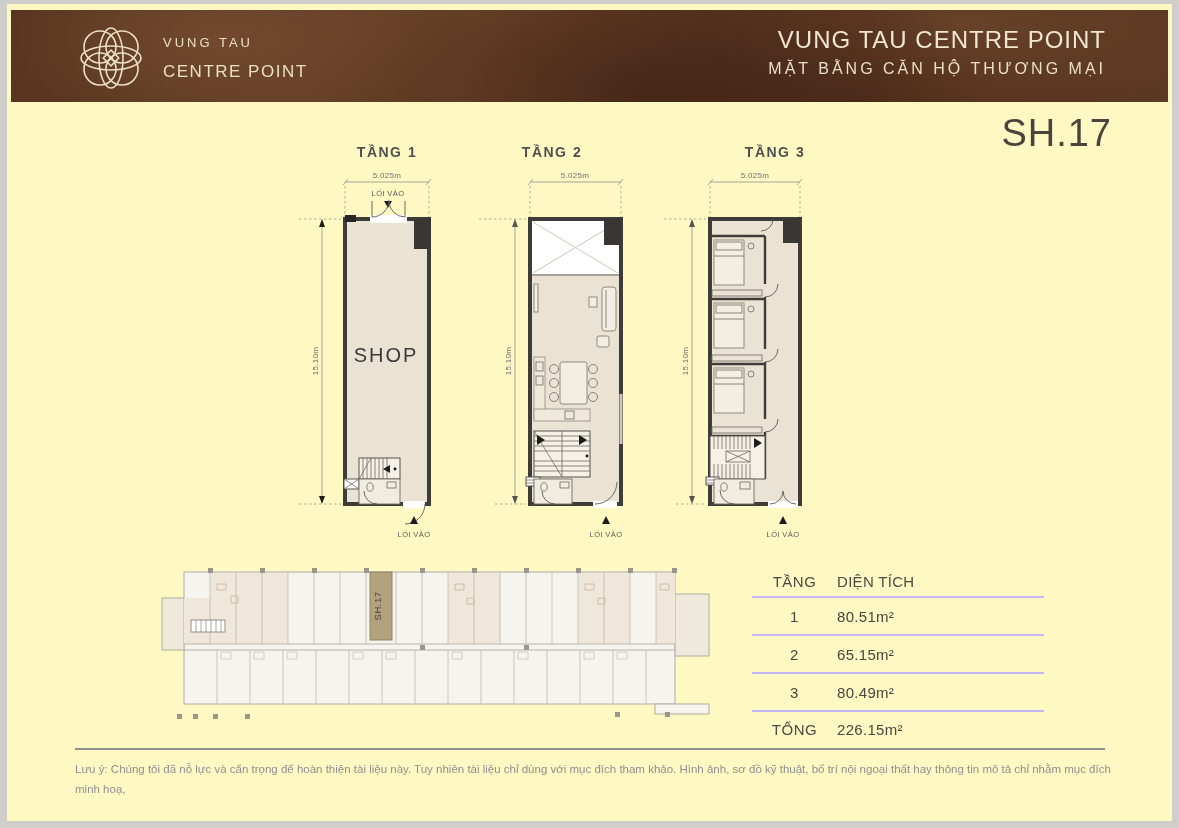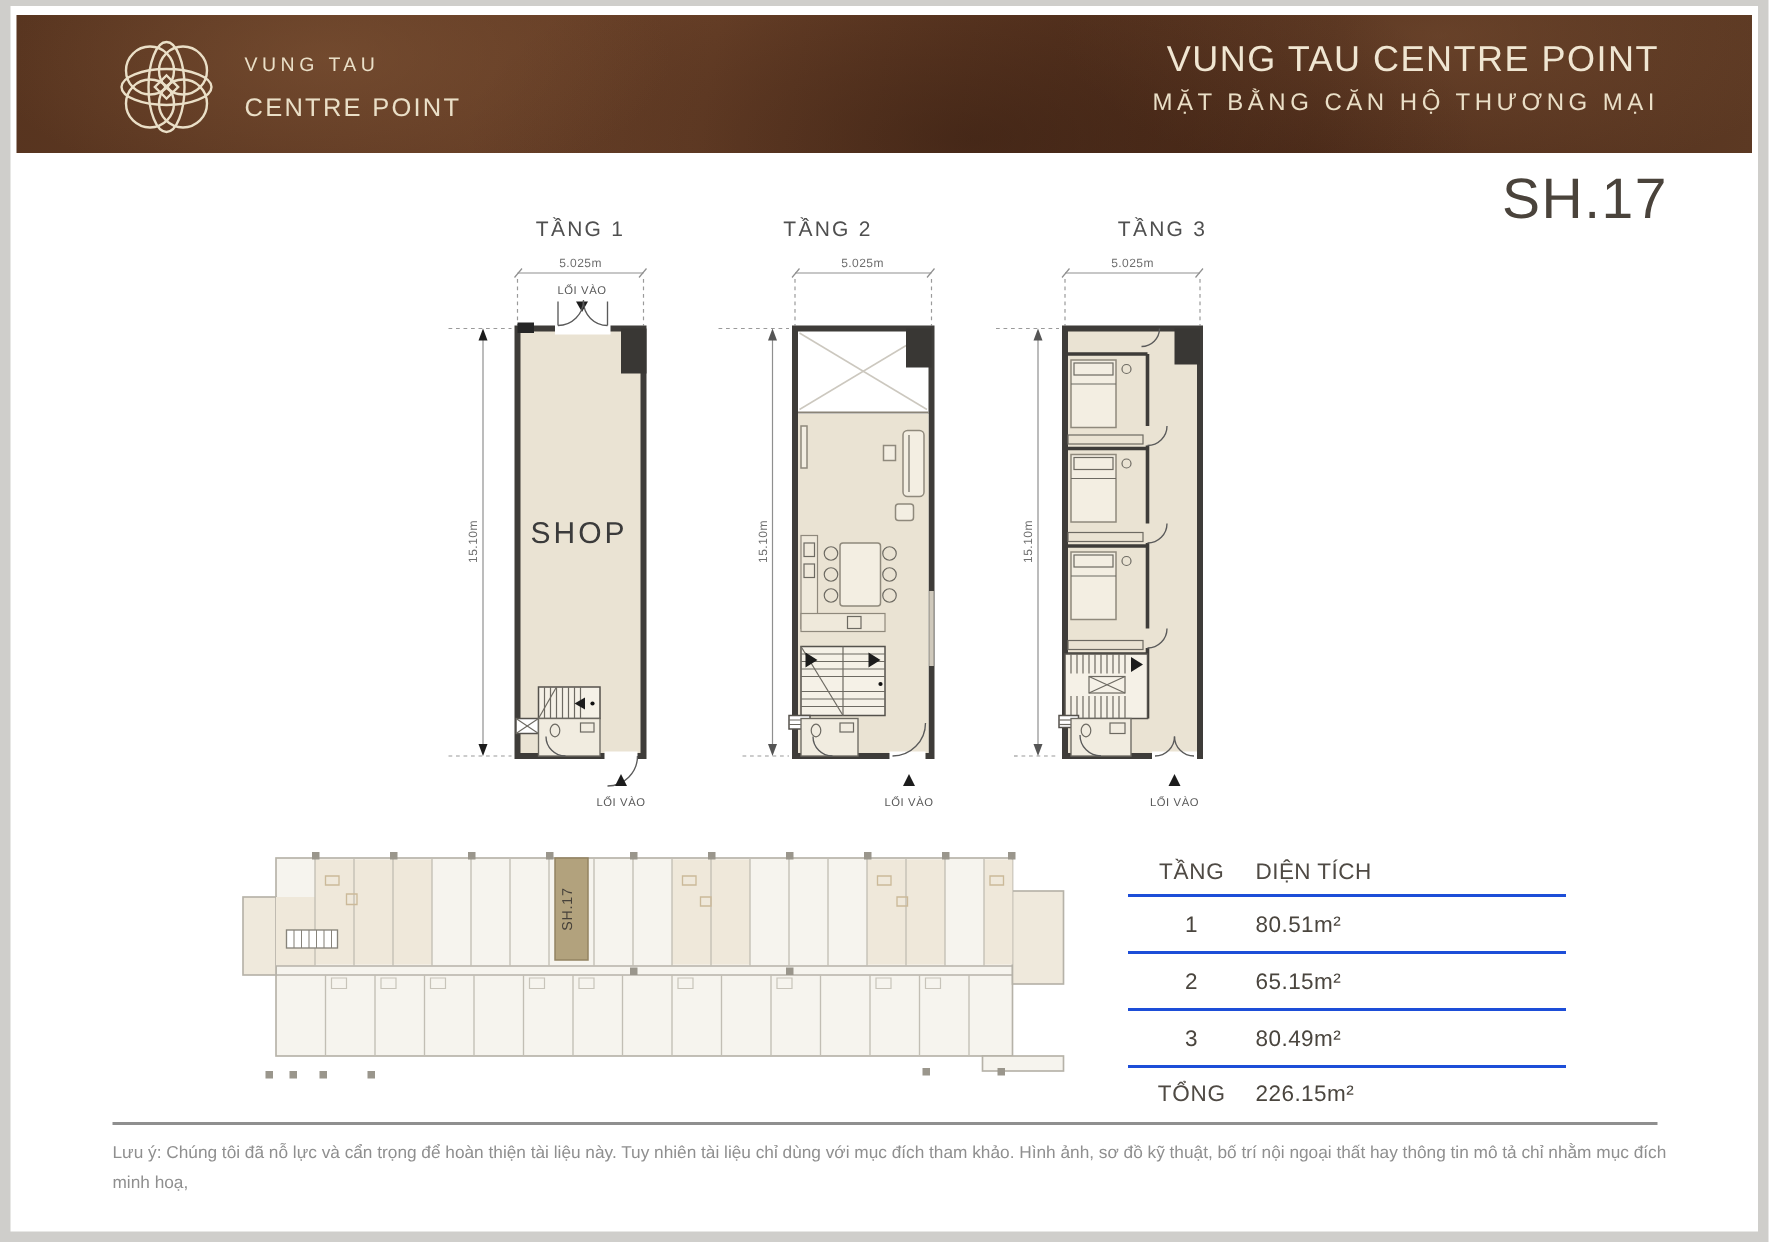--- a/index.html
+++ b/index.html
@@ -4,21 +4,21 @@
 <style>
   html,body{margin:0;padding:0;}
   body{
     width:1179px;height:828px;position:relative;
     background:#cfcecb;
     font-family:"Liberation Sans", sans-serif;
     overflow:hidden;
   }
   .page{
     position:absolute;left:7px;top:4px;right:7px;bottom:7px;
-    background:#ffffff;
+    background:#fef9c3;
   }
   
   .header{
     position:absolute;left:4px;right:4px;top:6px;height:92px;
     background:
       radial-gradient(ellipse 380px 160px at 18% 30%, rgba(129,86,55,.55), transparent 60%),
       radial-gradient(ellipse 520px 220px at 55% 90%, rgba(40,20,11,.45), transparent 65%),
       radial-gradient(ellipse 420px 170px at 82% 15%, rgba(136,92,60,.40), transparent 60%),
       linear-gradient(100deg,#57341f,#6b4229 40%,#4e2c1a 75%,#5c3923);
   }
@@ -28,21 +28,21 @@
   .logo-text .l2{font-size:17px;letter-spacing:1.5px;margin-top:12px;}
   .header-right{position:absolute;right:62px;top:16px;text-align:right;color:#f0e6d2;}
   .header-title{font-size:24px;letter-spacing:1px;font-weight:400;}
   .header-subtitle{font-size:16px;letter-spacing:3px;margin-top:6px;color:#ead fc7;color:#eadfc7;}
   
   .unit-code{
     position:absolute;right:60px;top:108px;
     font-size:38px;letter-spacing:1px;color:#4a433b;
   }
   
-  .plan-title{position:absolute;top:140px;font-size:14px;letter-spacing:1.5px;color:#4f4f4f;text-align:center;}
+  .plan-title{position:absolute;top:140px;font-size:14px;letter-spacing:1.5px;color:#4f4f4f;text-align:center;font-weight:bold;}
   .pt1{left:290px;width:180px;}
   .pt2{left:450px;width:190px;}
   .pt3{left:673px;width:190px;text-align:center;}
   .plan-svg{position:absolute;top:160px;}
   .ps1{left:290px;}
   .ps2{left:470px;}
   .ps3{left:655px;}
   
   .dim-line{stroke:#8f8f8f;stroke-width:0.8;fill:none;}
   .dim-dash{stroke:#9a9a9a;stroke-width:0.8;fill:none;stroke-dasharray:2.5,2.5;}
@@ -54,21 +54,21 @@
   .shaft{fill:#393734;}
   .furn{fill:#f3eee2;stroke:#8f897c;stroke-width:1;}
   .thin{stroke:#6d6a62;stroke-width:.8;fill:none;}
   .stair{fill:#f5f1e7;stroke:#55524c;stroke-width:1;}
   .arc{stroke:#5a5a5a;stroke-width:.9;fill:none;}
   .xline{stroke:#ccc8bf;stroke-width:1;fill:none;}
   .shop-text{font-size:20px;letter-spacing:2px;fill:#3b3b3b;}
   .part{stroke:#3e3c39;stroke-width:2.4;}
   
   .atable{position:absolute;left:745px;top:562px;width:292px;font-size:15px;color:#4a453e;}
-  .arow{display:flex;align-items:center;height:36px;border-bottom:2px solid #1d4ed8;}
+  .arow{display:flex;align-items:center;height:36px;border-bottom:2px solid #c4b5fd;}
   .arow.ahead{height:30px;}
   .arow.atotal{border-bottom:none;height:34px;}
   .acol1{width:85px;text-align:center;letter-spacing:.5px;}
   .acol2{flex:1;letter-spacing:.3px;}
   .ahead .acol1,.ahead .acol2,.atotal .acol1{color:#4f4a44;}
   
   .footrule{position:absolute;left:68px;right:67px;top:744px;height:2px;background:#8f8f8f;}
   .footnote{
     position:absolute;left:68px;top:756px;width:1044px;
     font-size:11.5px;line-height:1.7;color:#8f8f8f;

